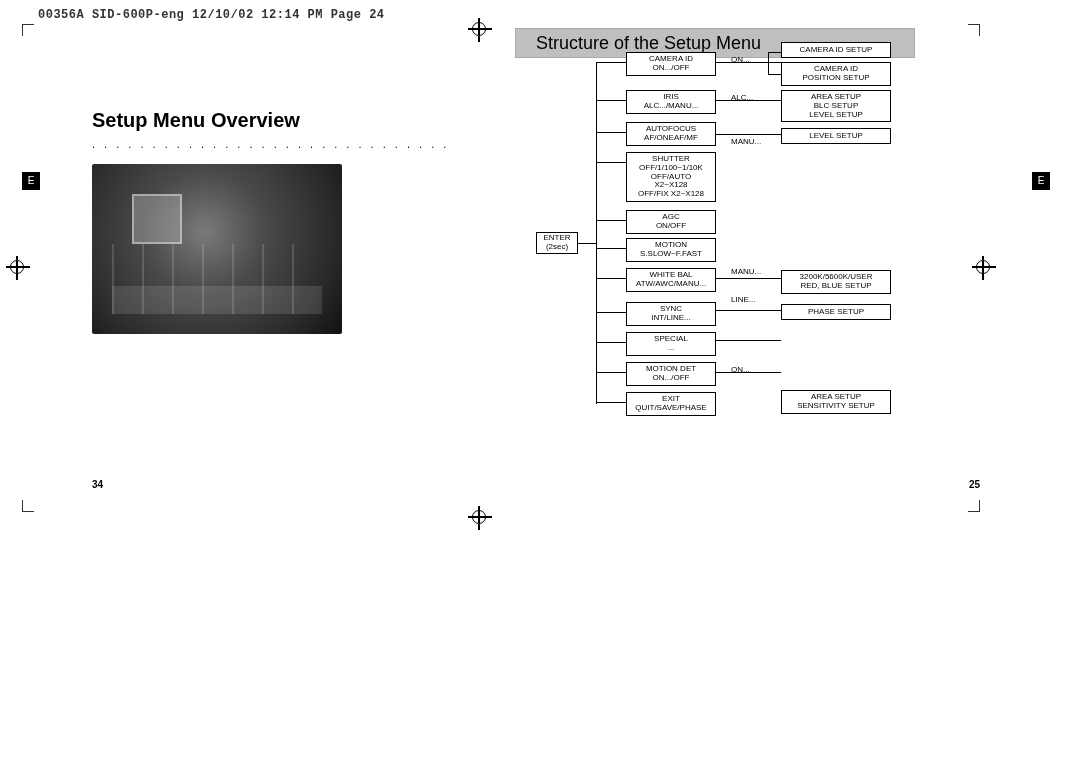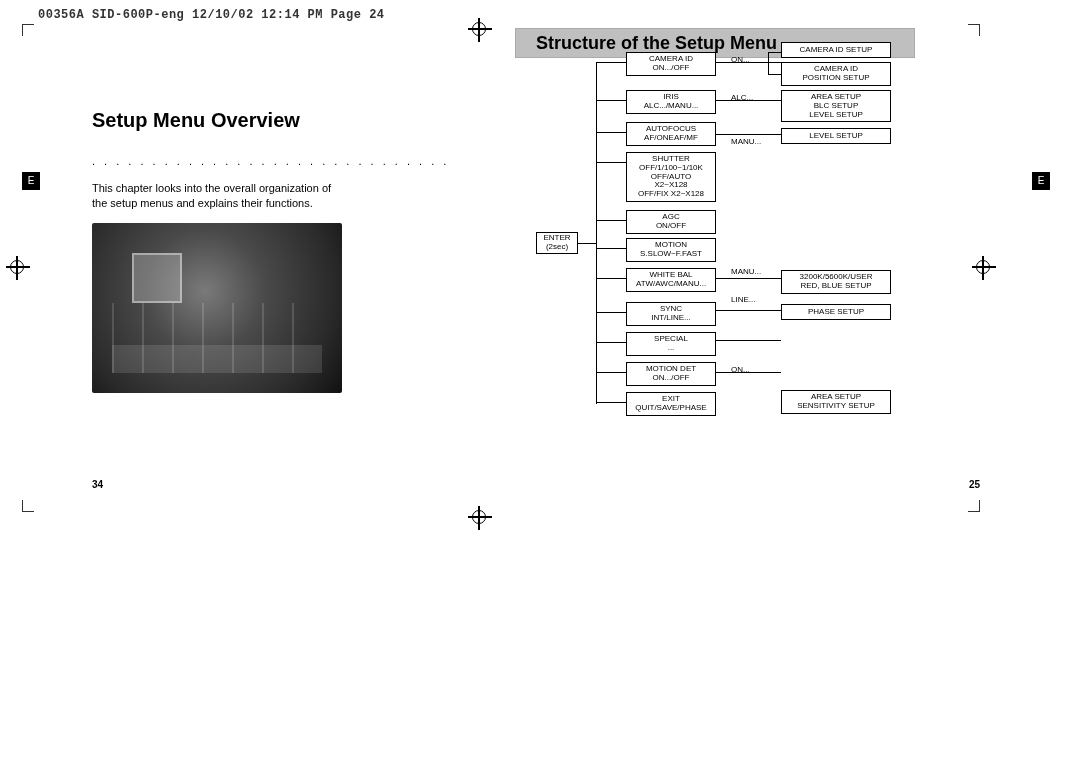--- a/index.html
+++ b/index.html
@@ -37,21 +37,21 @@
   .spread { position: absolute; top: 24px; left: 22px; right: 100px; height: 488px; }
   .left-page, .right-page { position: absolute; top: 0; bottom: 0; width: 50%; }
   .left-page { left: 0; padding: 85px 22px 0 70px; }
   .right-page { left: 50%; padding: 28px 70px 0 35px; }
 
   .tab { position:absolute; width:18px; height:18px; background:#000; color:#fff; font-size:10px; line-height:18px; text-align:center; top:148px; }
   .tab-l { left: 0; }
   .tab-r { right: -70px; }
 
   .chapter-title { font-size: 22px; font-weight: bold; color:#000; margin-bottom: 6px; }
-  .subtitle { font-size: 20px; font-weight: bold; color:#000; margin-bottom: 23px; }
+  .subtitle { font-size: 20px; font-weight: bold; color:#000; margin-bottom: 6px; }
   .dots { color:#000; letter-spacing: 3px; font-size: 11px; margin-bottom: 14px; }
   .body-text { font-size: 11px; line-height: 1.35; color:#000; max-width: 240px; margin-bottom: 12px; }
 
   .photo {
     width: 250px; height: 170px;
     background: radial-gradient(circle at 45% 40%, #7a7a7a 0%, #4a4a4a 35%, #2a2a2a 75%, #111 100%);
     border-radius: 2px;
     position: relative;
     overflow: hidden;
   }
@@ -70,21 +70,21 @@
   }
 
   .page-num { position:absolute; bottom: 22px; font-size: 10px; font-weight: bold; }
   .pn-l { left: 70px; }
   .pn-r { right: 0px; }
 
   .banner {
     position: absolute; top: 28px; left: 515px; width: 400px; height: 30px;
     background: #bfbfbf; border: 1px solid #aaa;
     display:flex; align-items:center; padding-left: 20px;
-    font-size: 18px; font-weight: bold; color:#000;
+    font-size: 18px; font-weight: normal; color:#000;
   }
 
   
   .diagram { position: relative; height: 380px; font-size: 8px; line-height: 1.1; }
   .node {
     position:absolute; border:1px solid #000; background:#fff;
     text-align:center; display:flex; flex-direction:column;
     justify-content:center; align-items:center; padding:2px 4px;
   }
   .enter { top: 180px; left: 0px; width: 42px; height: 22px; text-align: center;}
@@ -121,21 +121,20 @@
   </div>
 
 <div class="banner">Structure of the Setup Menu</div>
 
 <div class="spread">
 
   <div class="left-page">
     <div class="tab tab-l">E</div>
     <div class="subtitle">Setup Menu Overview</div>
     <div class="dots">. . . . . . . . . . . . . . . . . . . . . . . . . . . . . .</div>
-    <div class="body-text">This chapter looks into the overall organization of the setup menus and explains their functions.</div>
     <div class="photo"></div>
     <div class="page-num pn-l">34</div>
   </div>
 
   <div class="right-page">
     <div class="tab tab-r">E</div>
     <div class="diagram" id="diagram">
 
     <div class="node enter">
           <div>ENTER</div>

